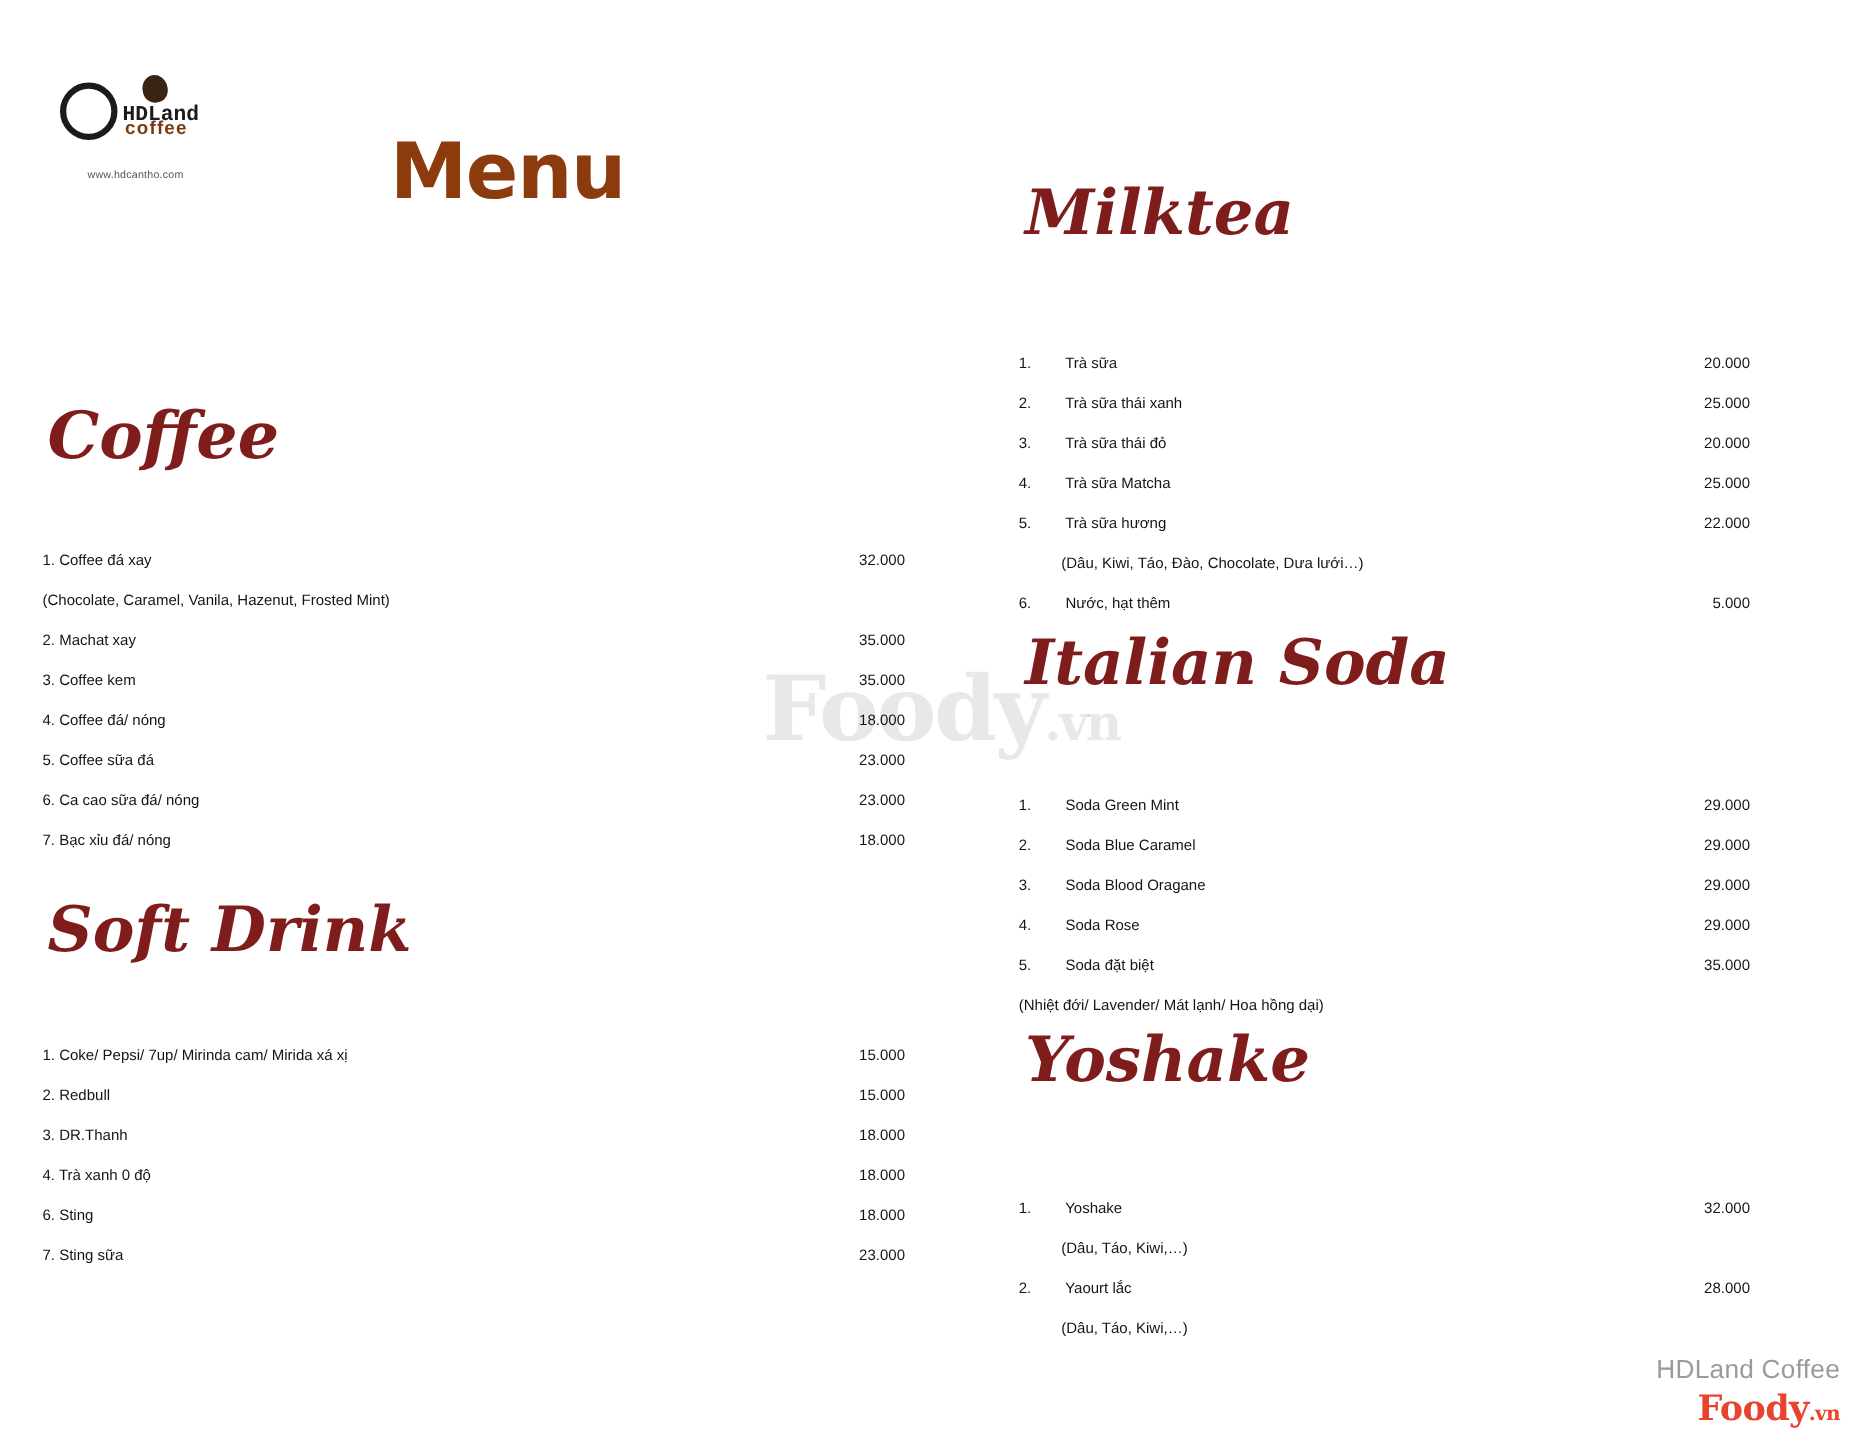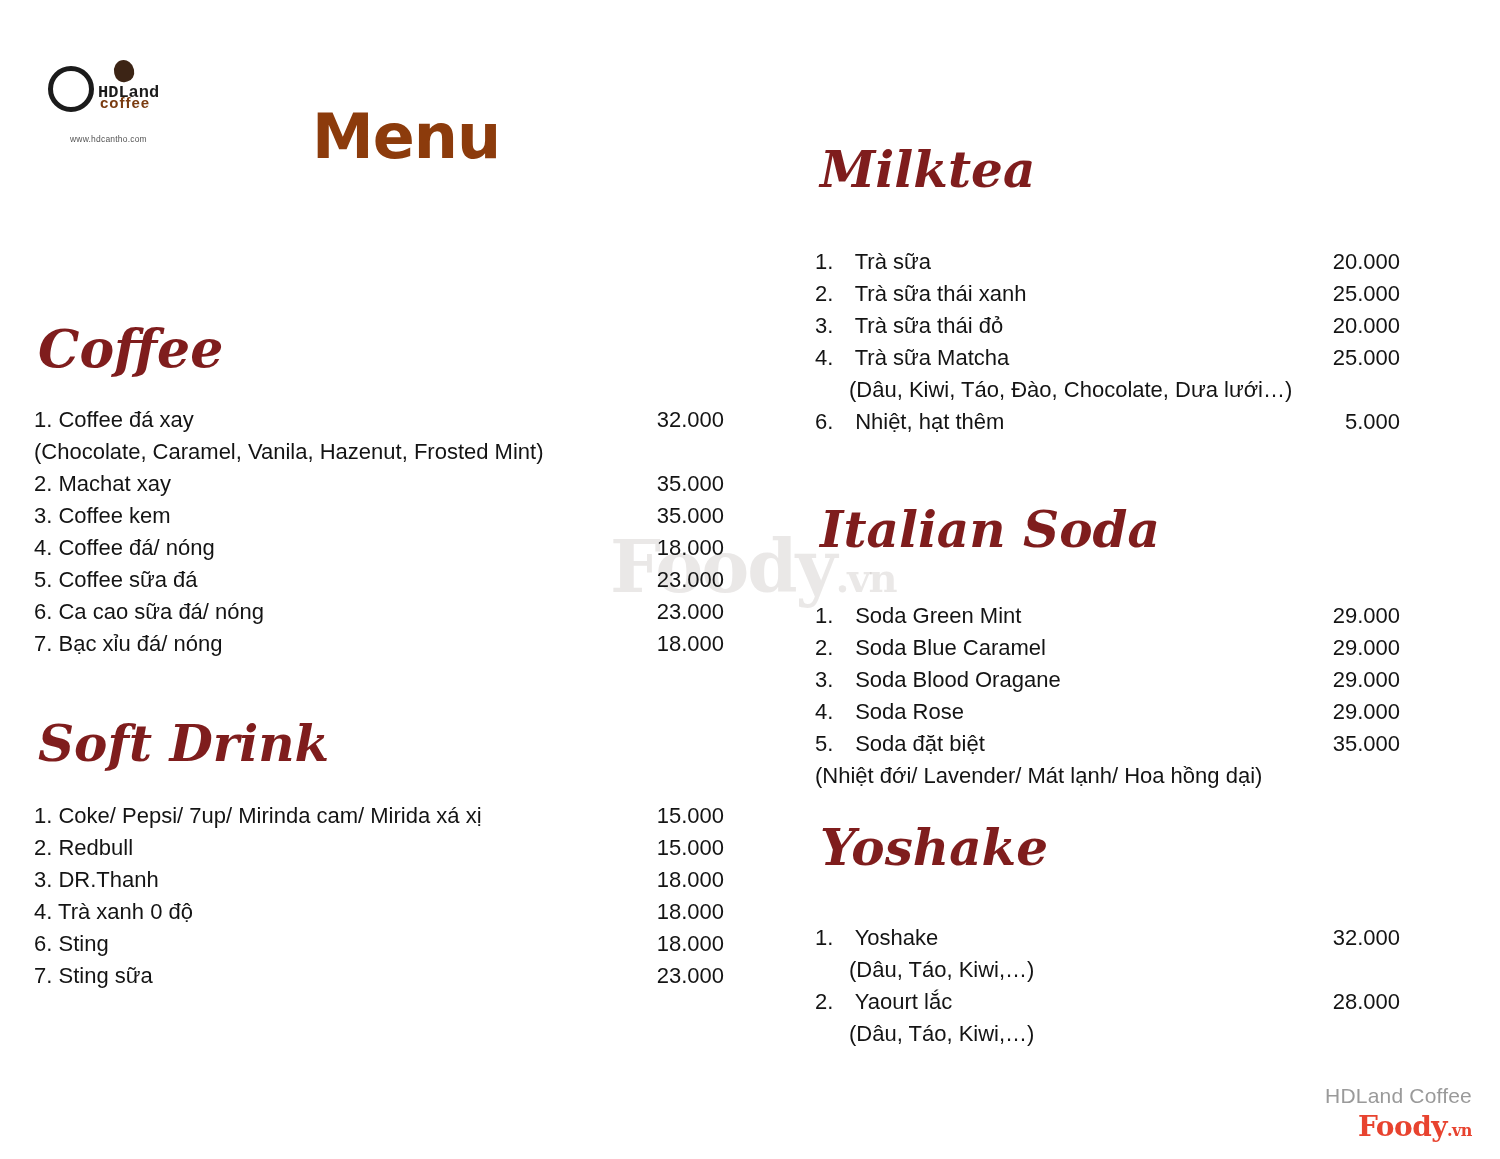--- a/index.html
+++ b/index.html
@@ -108,23 +108,24 @@
   }
   .sh-coffee   { left: 38px;  top: 318px; font-size: 52px; }
   .sh-soft     { left: 38px;  top: 714px; font-size: 50px; }
   .sh-milktea  { left: 820px; top: 140px; font-size: 50px; }
   .sh-soda     { left: 820px; top: 500px; font-size: 50px; }
   .sh-yoshake  { left: 820px; top: 818px; font-size: 50px; }
 
   
   .list {
     position: absolute;
-    font-size: 22px;
+    font-size: 12px;
     line-height: 32px;
     color: #141414;
+    margin-top: 28px;
   }
   .row {
     position: relative;
     height: 32px;
     white-space: nowrap;
   }
   .row.note { color: #141414; }
   .num {
     display: inline-block;
     width: 34px;
@@ -301,26 +302,31 @@
   <div class="row">
     <span class="num">3.</span>
     <span>Trà sữa thái đỏ</span>
     <span class="price">20.000</span>
   </div>
   <div class="row">
     <span class="num">4.</span>
     <span>Trà sữa Matcha</span>
     <span class="price">25.000</span>
   </div>
+  <div class="row">
+    <span class="num">5.</span>
+    <span>Trà sữa hương</span>
+    <span class="price">22.000</span>
+  </div>
   <div class="row sub">
     <span>(Dâu, Kiwi, Táo, Đào, Chocolate, Dưa lưới…)</span>
   </div>
   <div class="row">
     <span class="num">6.</span>
-    <span>Nhiệt, hạt thêm</span>
+    <span>Nước, hạt thêm</span>
     <span class="price">5.000</span>
   </div>
 </div>
 
 <div class="section-head sh-soda">Italian Soda</div>
 <div class="list list-right list-soda">
   <div class="row">
     <span class="num">1.</span>
     <span>Soda Green Mint</span>
     <span class="price">29.000</span>

